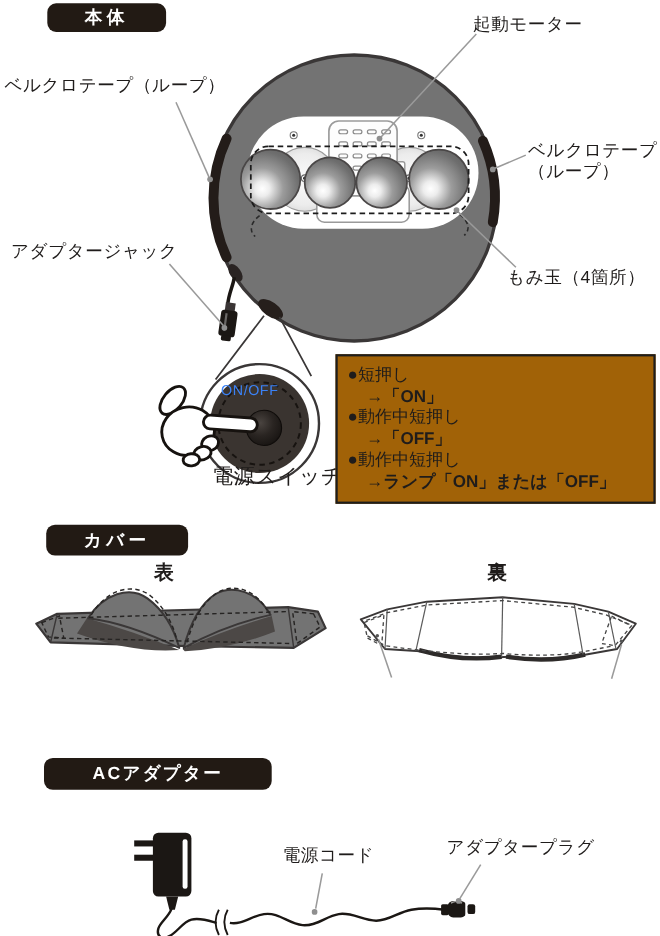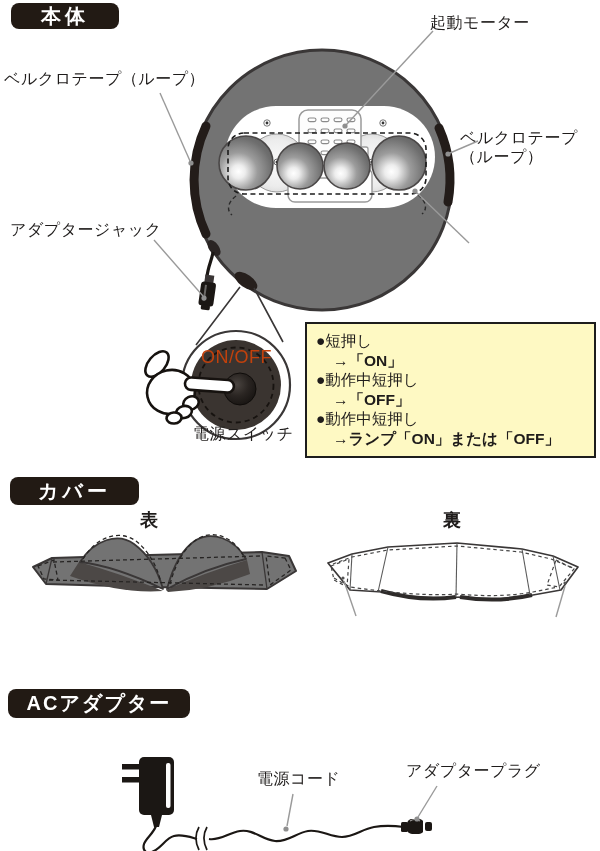--- a/index.html
+++ b/index.html
@@ -1,28 +1,28 @@
 <!DOCTYPE html>
 <html><head>
 <meta charset="utf-8">
 <style>
   html,body{margin:0;padding:0;background:#fff;}
   #page{position:relative;width:600px;height:851px;background:#fff;overflow:hidden;
         font-family:"Liberation Sans","DejaVu Sans",sans-serif;color:#1f1c1b;}
   svg#art{position:absolute;left:0;top:0;}
   .badge{position:absolute;background:#221a14;color:#fff;border-radius:8px;
          display:flex;align-items:center;justify-content:center;
-         font-weight:bold;font-size:20px;letter-spacing:4px;z-index:3;}
+         font-weight:bold;font-size:16px;letter-spacing:4px;z-index:3;margin-left:32px;}
   .lbl{position:absolute;font-size:16px;font-weight:500;letter-spacing:.5px;
        white-space:nowrap;z-index:3;line-height:19px;}
   .side-label{font-size:18px;font-weight:600;}
-  #onoff{position:absolute;left:201px;top:347px;color:#c2410c;font-size:18px;
+  #onoff{position:absolute;left:201px;top:347px;color:#3b82f6;font-size:13px;
          letter-spacing:.5px;font-weight:500;z-index:3;}
   #instr-box{position:absolute;left:305px;top:322px;width:270px;
-             border:2px solid #1d1d1d;background:#fef9c3;padding:7px 8px 8px 9px;
+             border:2px solid #1d1d1d;background:#a16207;padding:7px 8px 8px 9px;
              font-size:15.5px;line-height:19.5px;font-weight:500;z-index:3;}
   #instr-box .ind{padding-left:17px;font-weight:bold;}
 </style>
 </head>
 <body>
 
 <div id="page">
 
 <svg id="art" width="600" height="851" viewBox="0 0 600 851">
   <defs>
@@ -223,38 +223,39 @@
           <line x1="437" y1="786" x2="418" y2="817"></line>
     </g>
     <circle cx="286" cy="829" r="2.6" fill="#8f8f8f"></circle>
         <circle cx="417" cy="819" r="2.6" fill="#8f8f8f"></circle>
   </g>
 </svg>
 
 <div class="badge" style="left:11px;top:3px;width:108px;height:26px;">本体</div>
 <div class="lbl" style="left:430px;top:13px;">起動モーター</div>
 <div class="lbl" style="left:4px;top:69px;">ベルクロテープ（ループ）</div>
-<div class="lbl" style="left:460px;top:128px;">
+<div class="lbl" style="left:480px;top:128px;">
   <div>ベルクロテープ</div>
   <div>（ループ）</div>
 </div>
 <div class="lbl" style="left:10px;top:220px;">アダプタージャック</div>
+<div class="lbl" style="left:461px;top:243px;">もみ玉（4箇所）</div>
 <div id="onoff">ON/OFF</div>
-<div class="lbl" style="left:193px;top:424px;font-size:16px;">電源スイッチ</div>
+<div class="lbl" style="left:193px;top:424px;font-size:19px;">電源スイッチ</div>
 
 <div id="instr-box">
   <div>●短押し</div>
   <div class="ind">→「ON」</div>
   <div>●動作中短押し</div>
   <div class="ind">→「OFF」</div>
   <div>●動作中短押し</div>
   <div class="ind">→ランプ「ON」または「OFF」</div>
 </div>
 
 <div class="badge" style="left:10px;top:477px;width:129px;height:28px;">カバー</div>
 <div class="lbl side-label" style="left:140px;top:511px;">表</div>
 <div class="lbl side-label" style="left:443px;top:511px;">裏</div>
 
-<div class="badge" style="left:8px;top:689px;width:182px;height:29px;letter-spacing:2px;">ACアダプター</div>
+<div class="badge" style="left:8px;top:689px;width:207px;height:29px;letter-spacing:2px;">ACアダプター</div>
 <div class="lbl" style="left:257px;top:769px;">電源コード</div>
 <div class="lbl" style="left:406px;top:761px;">アダプタープラグ</div>
 
 </div>
 
 </body></html>

